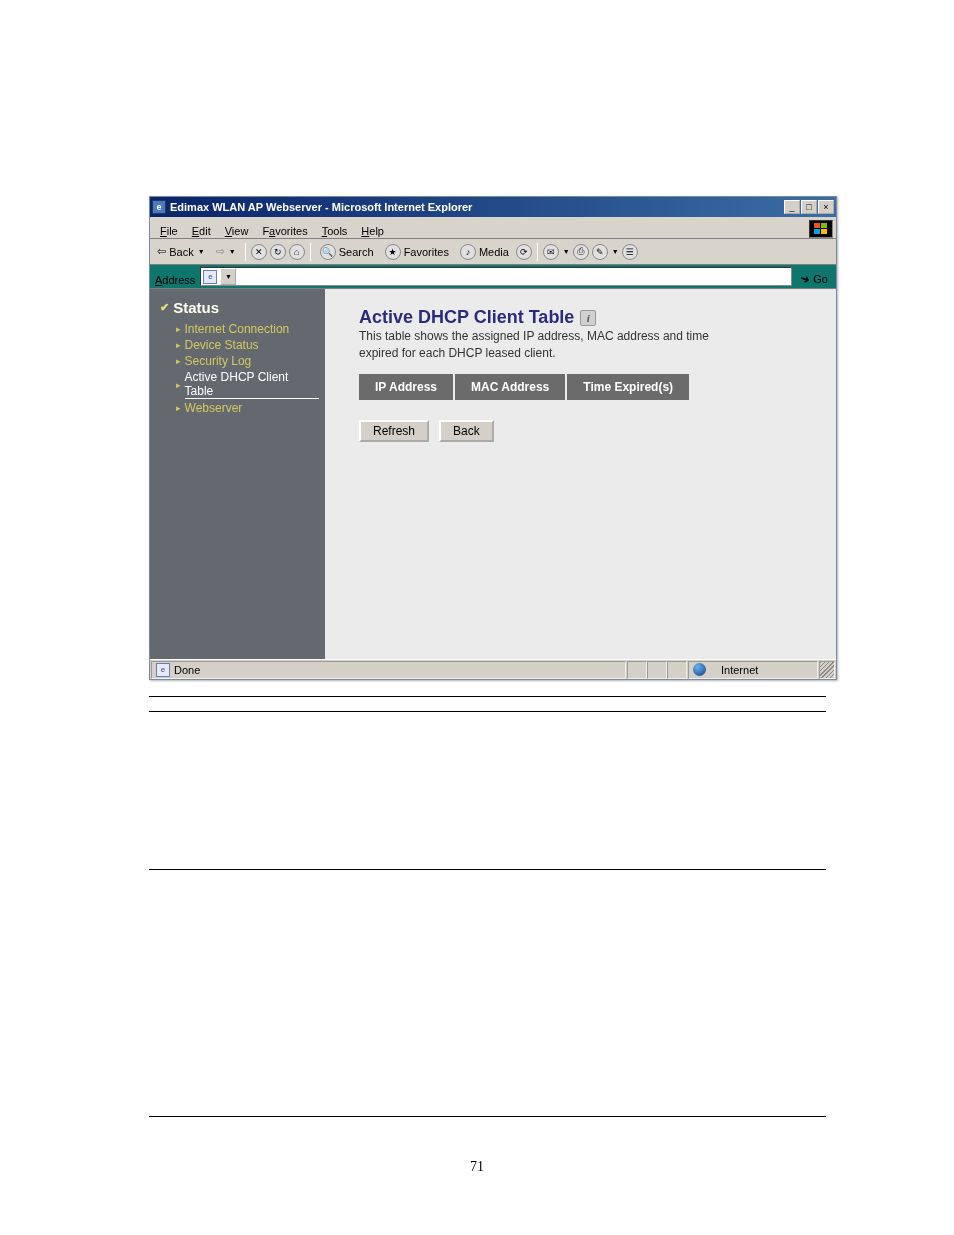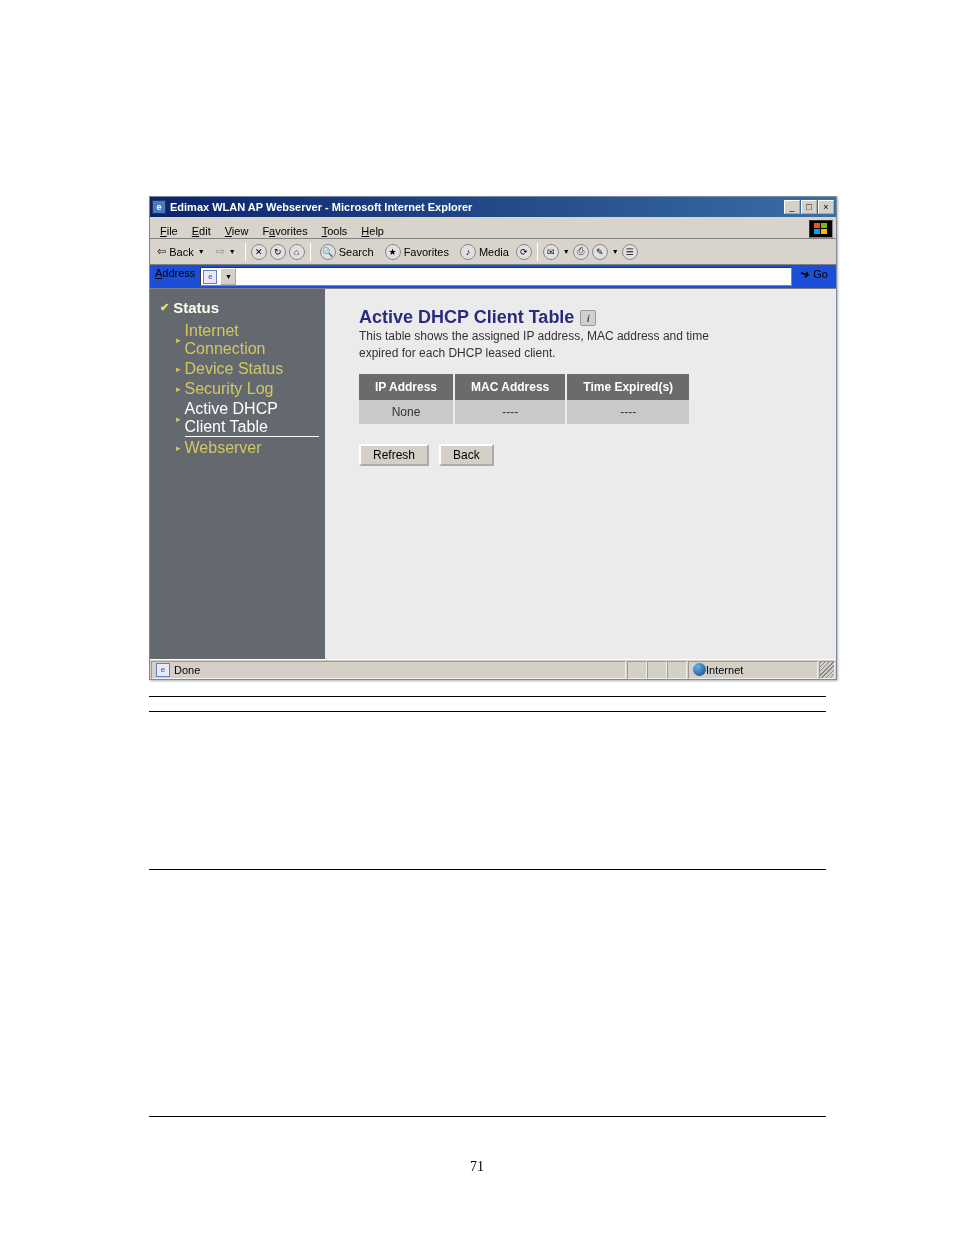--- a/index.html
+++ b/index.html
@@ -18,55 +18,55 @@
   .win-logo { width: 24px; height: 18px; background: #000; border: 1px inset #888; display: inline-flex; align-items: center; justify-content: center; }
   .win-logo svg { width: 14px; height: 12px; }
   .toolbar { display: flex; align-items: center; height: 26px; padding: 2px 3px; border-bottom: 1px solid #808080; background: #d8d4cc; gap: 3px; }
   .tb-btn { display: inline-flex; align-items: center; gap: 3px; padding: 1px 4px; cursor: pointer; }
   .tb-btn.text { color: #000; }
   .tb-btn.disabled { color: #888; }
   .tb-sep { width: 1px; height: 18px; background: #808080; border-right: 1px solid #fff; margin: 0 2px; }
   .tb-icon { width: 18px; height: 18px; border: 1px solid transparent; display: inline-flex; align-items: center; justify-content: center; }
   .tb-icon.circle { border-radius: 50%; background: #e0e0e0; border: 1px solid #888; width: 16px; height: 16px; font-size: 9px; }
   .tb-drop { font-size: 7px; color: #000; margin-left: 1px; }
-  .addressbar { display: flex; align-items: flex-start; height: 24px; padding: 2px 3px; border-bottom: 1px solid #808080; background: #1d4ed8; gap: 3px; }
+  .addressbar { display: flex; align-items: flex-end; height: 24px; padding: 2px 3px; border-bottom: 1px solid #808080; background: #0f766e; gap: 3px; }
   .addr-label { padding: 0 2px; }
   .addr-box { flex: 1; display: flex; align-items: center; background: #fff; border: 1px inset #888; height: 19px; padding: 0 2px; gap: 3px; }
   .addr-box .page-icon { width: 14px; height: 14px; background: #e8e8f8; border: 1px solid #6080c0; display: inline-flex; align-items: center; justify-content: center; font-size: 8px; color: #3050a0; }
   .addr-box .url { flex: 1; font-size: 11px; }
   .addr-drop { width: 16px; height: 17px; background: #d4d0c8; border: 1px outset #fff; display: flex; align-items: center; justify-content: center; font-size: 7px; cursor: pointer; }
   .go-btn { display: flex; align-items: center; gap: 3px; padding: 0 5px; cursor: pointer; }
   .go-icon { font-size: 12px; transform: rotate(20deg); display: inline-block; }
   .content { display: flex; flex-direction: column; height: 370px; }
   .brand-bar { background: #7f878c; height: 74px; position: relative; color: #fff; }
   .brand-title { position: absolute; left: 12px; top: 12px; font-style: italic; font-weight: bold; font-size: 18px; letter-spacing: 0.5px; font-family: Arial, sans-serif; }
   .brand-nav { position: absolute; right: 10px; top: 9px; font-size: 11px; color: #c8ccd0; font-family: Arial, sans-serif; }
   .brand-nav span { cursor: pointer; }
   .body-row { display: flex; flex: 1; min-height: 0; }
   .sidebar { width: 175px; background: #63696f; padding: 10px 6px; }
   .side-head { color: #fefff0; font-weight: bold; font-size: 15px; font-family: Arial, sans-serif; display: flex; align-items: center; gap: 4px; margin-bottom: 5px; padding-left: 4px; }
   .side-head::before { content: "✔"; color: #e8e070; font-size: 11px; }
   .side-list { list-style: none; padding-left: 20px; }
-  .side-list li { display: flex; align-items: center; gap: 4px; font-size: 16px; color: #d2c860; font-family: Arial, sans-serif; padding: 1px 0; cursor: pointer; }
+  .side-list li { display: flex; align-items: center; gap: 4px; font-size: 12px; color: #d2c860; font-family: Arial, sans-serif; padding: 1px 0; cursor: pointer; }
   .side-list li::before { content: "▸"; font-size: 9px; }
   .side-list li.active .lbl { color: #fff; border-bottom: 1px solid #fff; }
   .main-panel { flex: 1; background: #ebebeb; padding: 18px 34px; font-family: Arial, sans-serif; }
   .main-title { color: #2b2b7e; font-size: 18px; font-weight: bold; display: flex; align-items: center; gap: 6px; }
   .help-icon { width: 16px; height: 16px; background: #d0d0d0; border: 1px solid #999; border-radius: 2px; display: inline-flex; align-items: center; justify-content: center; font-size: 11px; font-style: italic; color: #555; font-family: Georgia, serif; }
   .main-desc { font-size: 12px; color: #333; line-height: 1.45; max-width: 380px; }
   .data-table { margin-top: 11px; border-collapse: collapse; font-size: 12px; }
   .data-table th { background: #6b6b6b; color: #fff; font-weight: bold; padding: 6px 16px; border-right: 2px solid #ebebeb; text-align: center; }
   .data-table td { background: #c9c9c9; color: #333; padding: 5px 16px; text-align: center; border-right: 2px solid #ebebeb; }
   .btn-row { margin-top: 20px; display: flex; gap: 10px; }
   .win-button { background: #d4d0c8; border: 2px outset #fff; padding: 2px 12px; font-size: 12px; font-family: "MS Sans Serif", Tahoma, sans-serif; cursor: pointer; }
   .statusbar { display: flex; align-items: center; height: 20px; border-top: 1px solid #fff; background: #d4d0c8; font-size: 11px; }
   .status-left { flex: 1; display: flex; align-items: center; gap: 4px; padding: 0 4px; border: 1px inset #eee; height: 18px; margin: 1px; }
   .status-left .page-icon2 { width: 14px; height: 14px; background: #e8e8f8; border: 1px solid #6080c0; display: inline-flex; align-items: center; justify-content: center; font-size: 8px; color: #3050a0; }
   .status-cell { width: 20px; height: 18px; border: 1px inset #eee; margin: 1px 0; }
-  .status-zone { width: 130px; height: 18px; border: 1px inset #eee; margin: 1px; display: flex; align-items: center; gap: 0; padding: 0 4px; }
+  .status-zone { width: 130px; height: 18px; border: 1px inset #eee; margin: 1px; display: flex; align-items: center; gap: 15px; padding: 0 4px; }
   .zone-icon { width: 13px; height: 13px; border-radius: 50%; background: radial-gradient(circle at 35% 30%, #6ab0f0, #104080); }
   .status-grip { width: 16px; height: 18px; border: 1px inset #eee; margin: 1px 1px 1px 0; background: repeating-linear-gradient(135deg, #888 0 1px, transparent 1px 3px); }
 
   .doc-lines { margin-top: 16px; }
   .hr { border: none; border-top: 1.4px solid #000; margin: 0; }
   .hr.gap1 { margin-top: 14px; }
   .hr.gap2 { margin-top: 157px; }
   .hr.gap3 { margin-top: 246px; }
   .page-num { position: absolute; left: 0; right: 0; bottom: 60px; text-align: center; font-size: 14px; font-family: "Times New Roman", serif; }
 </style>
@@ -174,25 +174,20 @@
             <span class="help-icon">i</span>
           </div>
           <div class="main-desc">This table shows the assigned IP address, MAC address and time expired for each DHCP leased client.</div>
           <table class="data-table">
             <tbody>
                 <tr>
               <th>IP Address</th>
               <th>MAC Address</th>
               <th>Time Expired(s)</th>
             </tr>
-            <tr>
-              <td>None</td>
-              <td>----</td>
-              <td>----</td>
-            </tr>
           </tbody>
             </table>
           <div class="btn-row">
             <button class="win-button">Refresh</button>
             <button class="win-button">Back</button>
           </div>
         </div>
       </div>
     </div>
 

